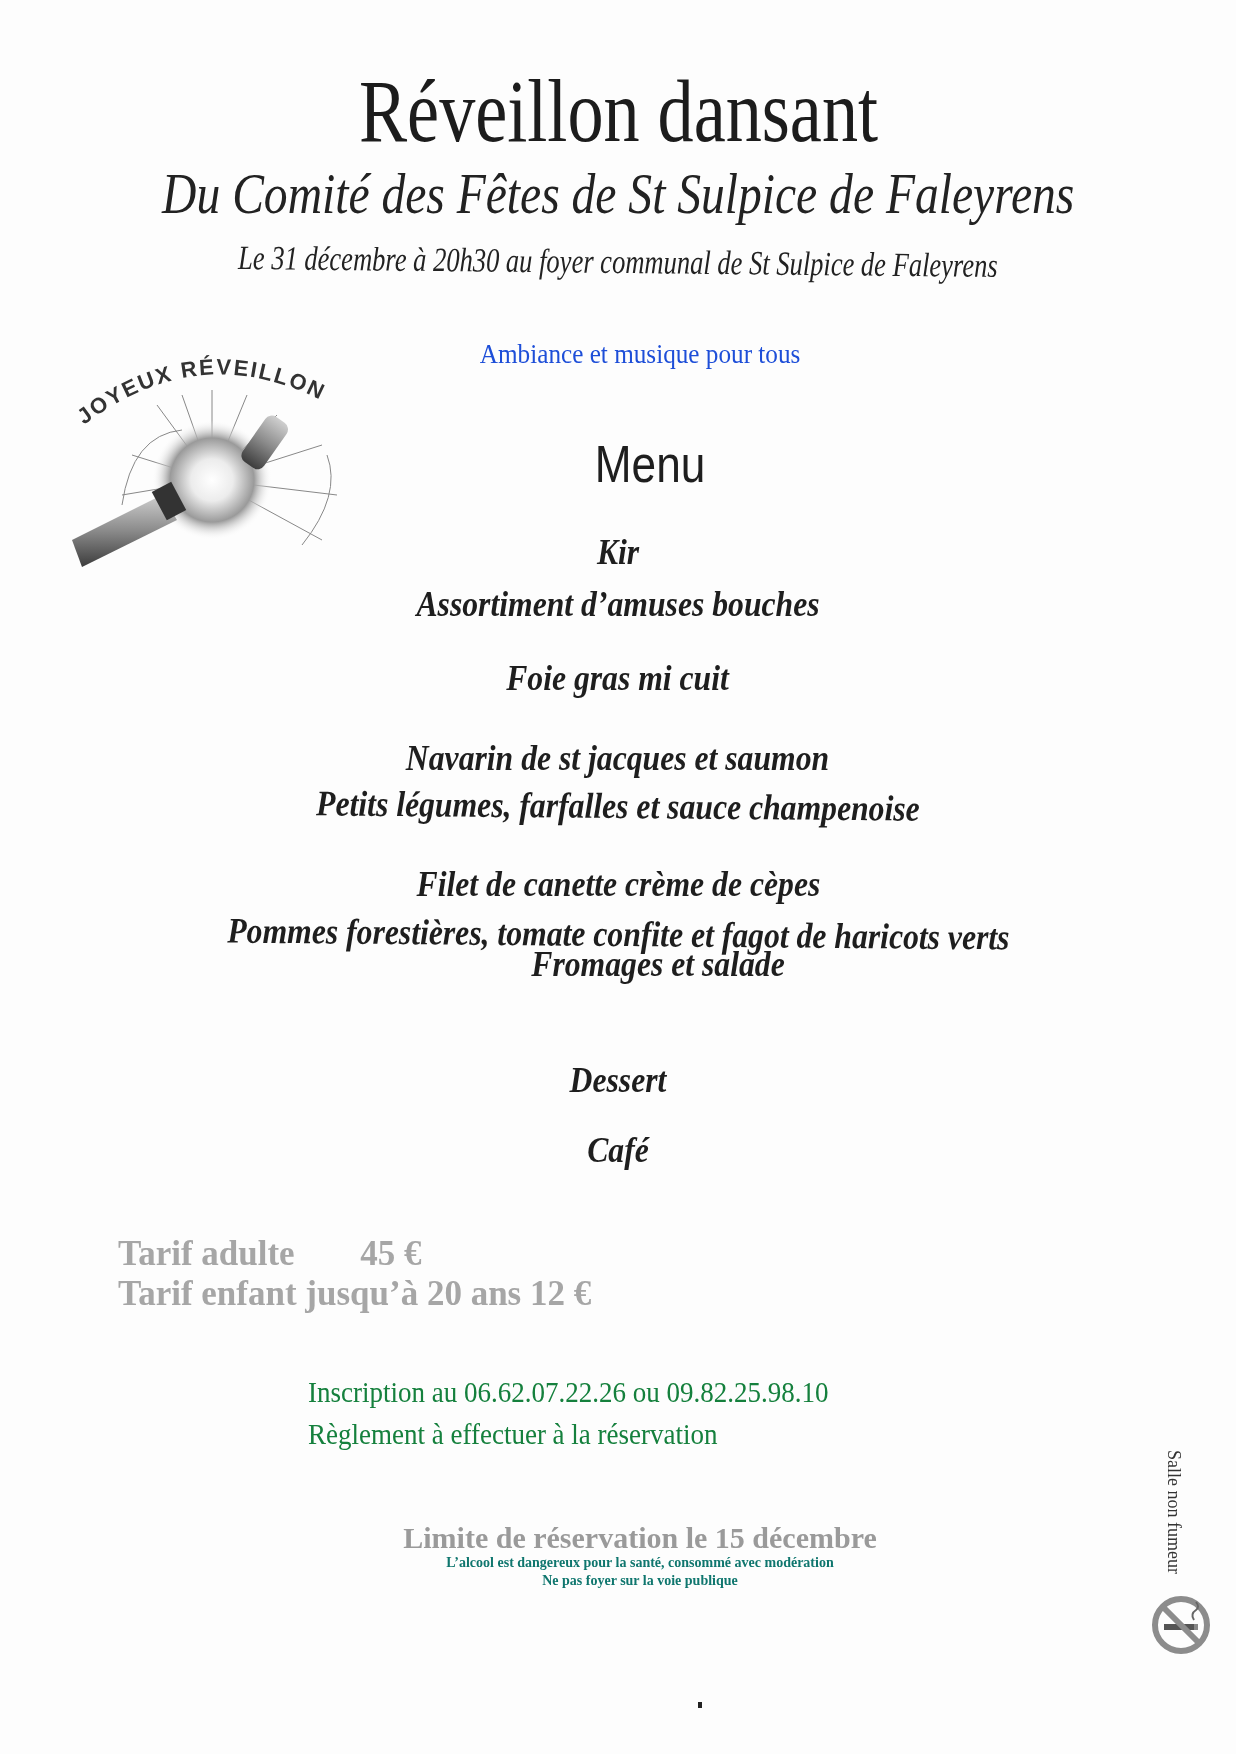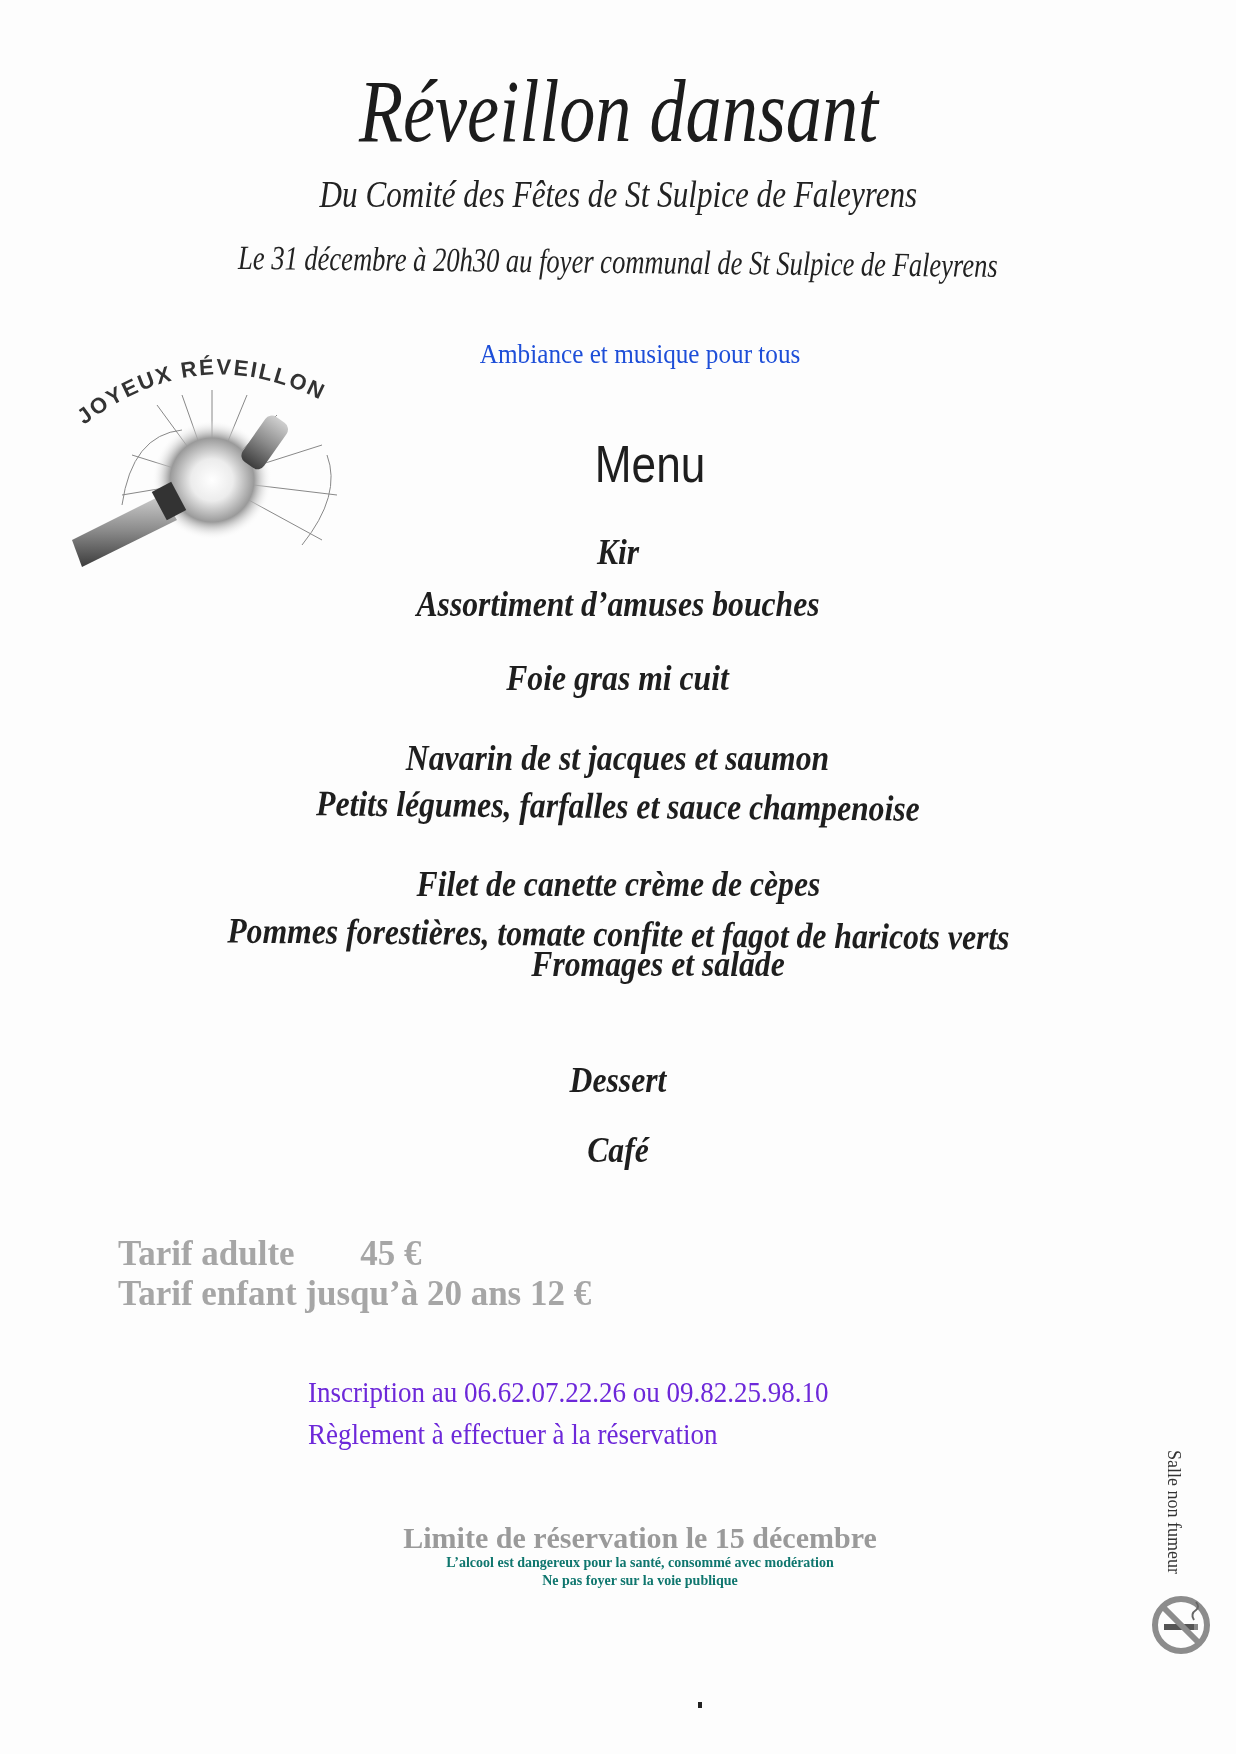--- a/index.html
+++ b/index.html
@@ -3,31 +3,31 @@
 <meta charset="utf-8">
 <style>
   html, body { margin: 0; padding: 0; background: #ffffff; }
   body { width: 1236px; height: 1754px; position: relative; overflow: hidden; color: #1a1a1a; }
   .page { position: absolute; left: 0; top: 0; width: 1236px; height: 1754px; background: #fdfdfd; }
   .abs { position: absolute; white-space: nowrap; }
   .center { left: 0; width: 1236px; text-align: center; }
   .serif { font-family: "Liberation Serif", "DejaVu Serif", serif; }
   .condensed { transform: scaleX(0.82); transform-origin: center; display: inline-block; }
 
-  .title { top: 62px; font-size: 88px; line-height: 100px; color: #1c1c1c; font-style: italic; }
-  .subtitle { top: 168px; font-size: 38px; line-height: 52px; font-style: italic; color: #222; }
+  .title { top: 62px; font-size: 88px; line-height: 100px; color: #1c1c1c; }
+  .subtitle { top: 168px; font-size: 58px; line-height: 52px; font-style: italic; color: #222; }
   .dateline { top: 240px; font-size: 34px; line-height: 44px; font-style: italic; color: #222; transform: rotate(0.6deg); }
   .ambiance { top: 336px; left: 400px; width: 480px; text-align: center; font-size: 28px; line-height: 36px; color: #1d4ed8; }
   .menu-title { top: 432px; left: 540px; width: 220px; text-align: center; font-size: 52px; line-height: 64px; color: #1e1e1e; font-family: "Liberation Sans", "DejaVu Sans", sans-serif; }
 
   .dish { font-style: italic; font-weight: bold; color: #1e1e1e; font-size: 36px; line-height: 44px; }
   .dish span { display: inline-block; transform: scaleX(0.88); }
 
   .tarif { left: 118px; font-size: 35px; line-height: 40px; font-weight: bold; color: #a6a6a6; }
-  .inscr { left: 308px; font-size: 30px; line-height: 40px; color: #6d28d9; }
+  .inscr { left: 308px; font-size: 30px; line-height: 40px; color: #15803d; }
   .limite { font-size: 30px; line-height: 36px; font-weight: bold; color: #9a9a9a; }
   .small { font-size: 14px; line-height: 18px; font-weight: bold; color: #0f766e; }
 
   .vertical { left: 1164px; top: 1450px; width: 40px; height: 150px; }
   .vertical span { position: absolute; left: 20px; top: 0; transform: rotate(90deg); transform-origin: left top; font-size: 18px; color: #333; white-space: nowrap; }
 
   .logo { left: 62px; top: 345px; width: 320px; height: 230px; }
   .nosmoke { left: 1150px; top: 1594px; width: 62px; height: 62px; }
   .dot { left: 698px; top: 1702px; width: 4px; height: 6px; background: #222; }
 </style>

